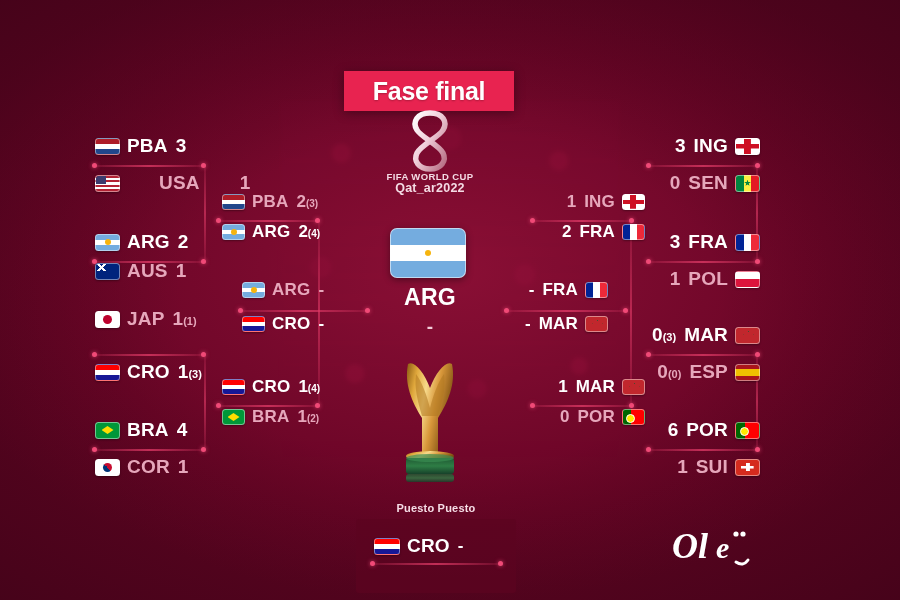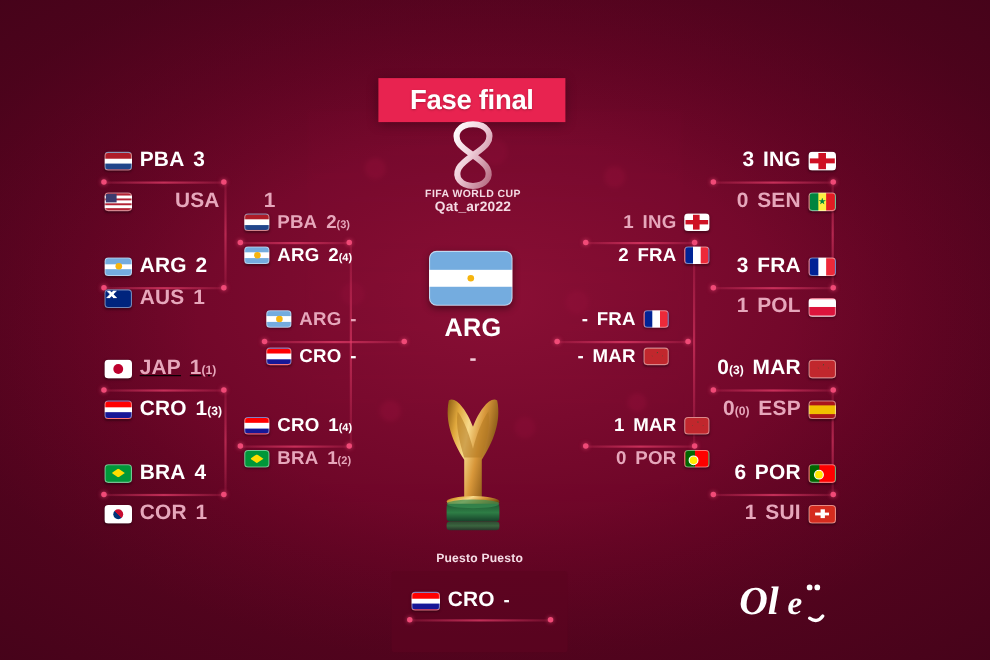--- a/index.html
+++ b/index.html
@@ -335,21 +335,21 @@
     <div class="team L r16" style="top: 231px; left: 95px;">
       <span class="flag f-arg"></span>
       <span class="abbr bright">ARG</span>
       <span class="score bright">2</span>
     </div>
     <div class="team L r16" style="top: 260px; left: 95px;">
       <span class="flag f-aus"></span>
       <span class="abbr dim">AUS</span>
       <span class="score dim">1</span>
     </div>
-    <div class="team L r16" style="top: 324px; left: 95px; text-decoration: underline;">
+    <div class="team L r16" style="top: 308px; left: 95px;">
       <span class="flag f-jap"></span>
       <span class="abbr dim">JAP</span>
       <span class="score dim">1<span class="pens dim">(1)</span></span>
     </div>
     <div class="team L r16" style="top: 361px; left: 95px;">
       <span class="flag f-cro"></span>
       <span class="abbr bright">CRO</span>
       <span class="score bright">1<span class="pens bright">(3)</span></span>
     </div>
     <div class="team L r16" style="top: 419px; left: 95px;">

